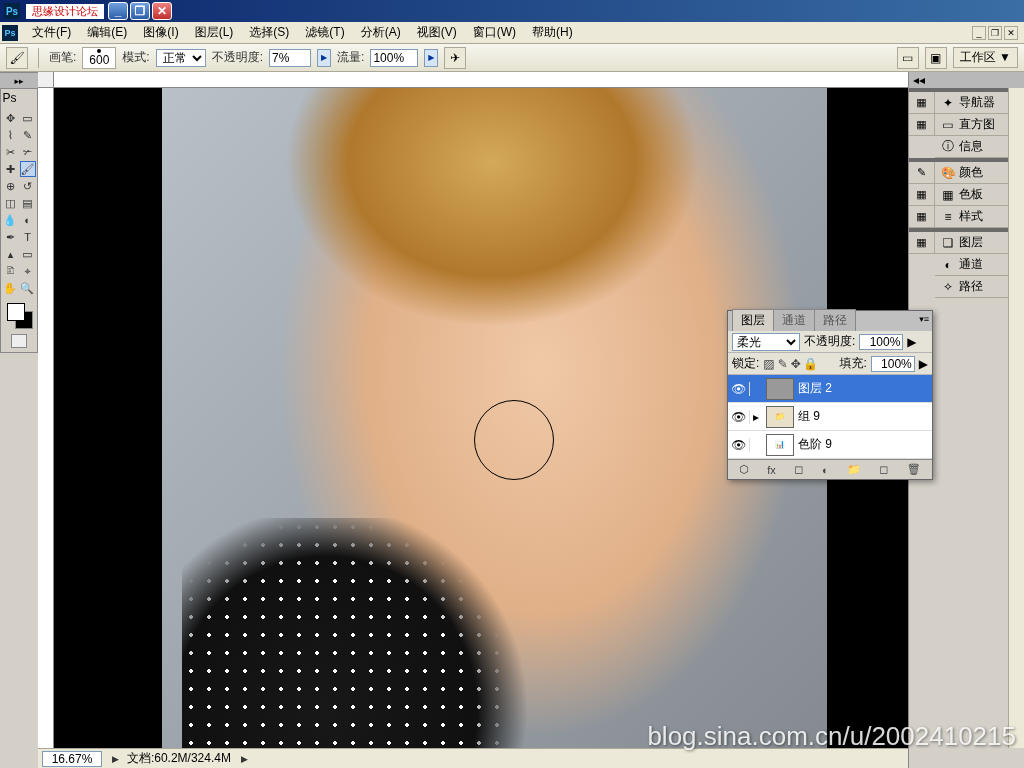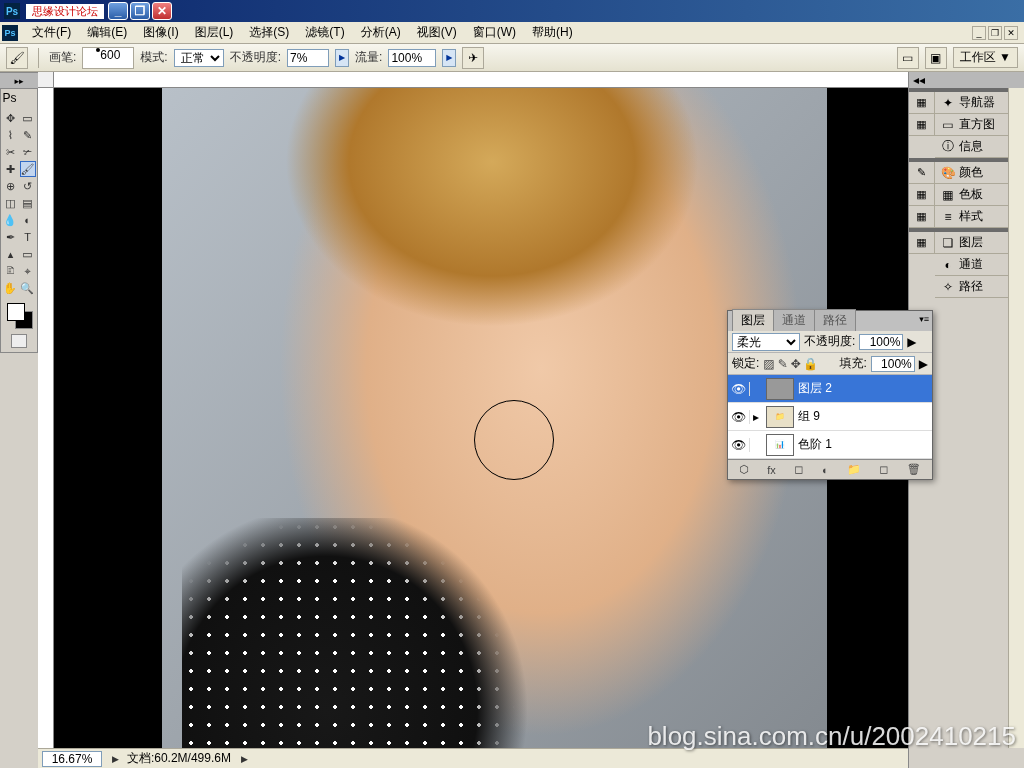--- a/index.html
+++ b/index.html
@@ -19,21 +19,21 @@
 .menubar .ps-logo-sm { width: 16px; height: 16px; background: #032342; color: #4fc1ff; font-size: 9px; font-weight:bold;display:flex;align-items:center;justify-content:center;margin-right:6px; }
 .menubar .mitem { padding: 2px 8px; cursor: default; }
 .menubar .mdi { margin-left: auto; display: flex; gap: 2px; padding-right: 4px; }
 .menubar .mdi span { width: 14px; height: 14px; border: 1px solid #aca899; background: #ece9d8; display:flex;align-items:center;justify-content:center;font-size:9px; }
 
 
 .optbar { height: 28px; background: linear-gradient(to bottom,#f7f6ee,#e5e2d0); border-bottom: 1px solid #aca899; display: flex; align-items: center; padding: 0 6px; gap: 6px; }
 .optbar .sep { width: 1px; height: 20px; background: #aca899; margin: 0 4px; }
 .optbar .lbl { color: #333; }
 .optbar select, .optbar input { height: 18px; border: 1px solid #7f9db9; background: #fff; padding: 0 2px; }
-.optbar .brush-prev { width: 52px; height: 22px; border:1px solid #aca899; background:#fff; display:flex;flex-direction:row;align-items:flex-start;justify-content:center;font-size:9px;}
+.optbar .brush-prev { width: 34px; height: 22px; border:1px solid #aca899; background:#fff; display:flex;flex-direction:column;align-items:center;justify-content:center;font-size:9px;}
 .optbar .brush-prev .dot { width: 4px; height: 4px; background:#000; border-radius:50%; }
 .optbar .arrbtn { width: 14px; height: 18px; background:#d6e5f5; border:1px solid #7f9db9; display:flex;align-items:center;justify-content:center;font-size:8px;color:#003399;}
 .optbar .iconbtn { width: 22px; height: 22px; border:1px solid #aca899; background:#ece9d8; display:flex;align-items:center;justify-content:center;}
 .optbar .spacer { flex: 1; }
 .optbar .workspace { border:1px solid #aca899; padding:1px 6px; background:#ece9d8; display:flex;align-items:center;gap:3px;}
 
 
 .toolbox-tab { position: absolute; left: 0; top: 72px; width: 38px; height: 16px; background:#b8b8b8; border-top:1px solid #888; display:flex;align-items:center;justify-content:center;font-size:9px;}
 .toolbox { position: absolute; left: 0; top: 88px; width: 38px; background: #d4d0c8; border: 1px solid #888; padding: 2px; display: grid; grid-template-columns: 16px 16px; gap: 1px; justify-content: center; }
 .toolbox .tool { width: 16px; height: 16px; border: 1px solid transparent; display:flex;align-items:center;justify-content:center;font-size:11px;color:#333;}
@@ -196,21 +196,21 @@
         <div class="hair"></div>
         <div class="dress"></div>
         <div class="dots"></div>
       </div>
       <div class="brush-cursor"></div>
     </div>
   </div>
   <div class="statusbar">
     <input type="text" value="16.67%" style="">
     <span class="arrow">▶</span>
-    <span>文档:60.2M/499.6M</span>
+    <span>文档:60.2M/324.4M</span>
     <span class="arrow">▶</span>
   </div>
 </div>
 
 <div class="rightdock">
   <div class="dockheader">
       <span>◂◂</span>
     </div>
   <div class="dock-section">
     <div class="dock-icons">
@@ -311,21 +311,21 @@
     <div class="layer">
       <div class="eye">👁</div>
       <span style="width:12px;text-align:center">▸</span>
       <div class="thumb folder">📁</div>
       <span>组 9</span>
     </div>
     <div class="layer">
       <div class="eye">👁</div>
       <div style="width:12px"></div>
       <div class="thumb" style="background:#fff">📊</div>
-      <span>色阶 1</span>
+      <span>色阶 9</span>
     </div>
   </div>
   <div class="footer">
     <span>⬡</span>
     <span>fx</span>
     <span>◻</span>
     <span>◐</span>
     <span>📁</span>
     <span>◻</span>
     <span>🗑</span>

